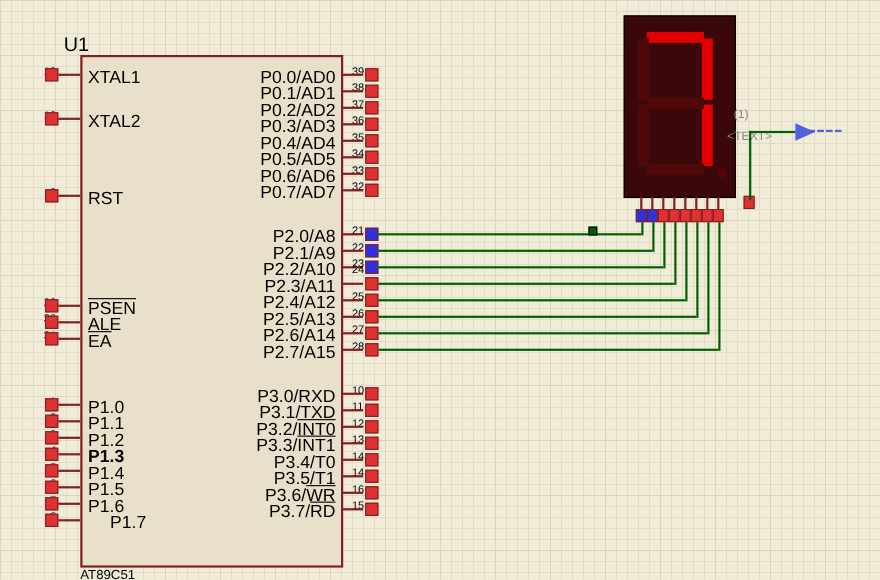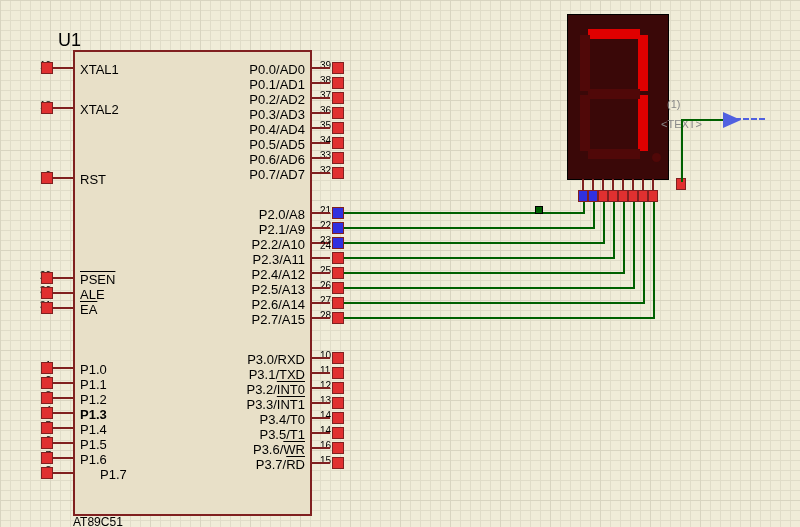--- a/index.html
+++ b/index.html
@@ -37,21 +37,21 @@
   }
   .chip-part {
     position: absolute;
     left: 73px;
     top: 515px;
     font-size: 12px;
     color: #000;
   }
   .pin-left, .pin-right {
     position: absolute;
-    font-size: 13px;
+    font-size: 16px;
     color: #000;
     white-space: nowrap;
   }
   .pin-left { left: 80px; }
   .pin-right { left: 225px; text-align: right; width: 80px; }
   .pin-num-left {
     position: absolute;
     font-size: 10px;
     color: #000;
     left: 33px;

